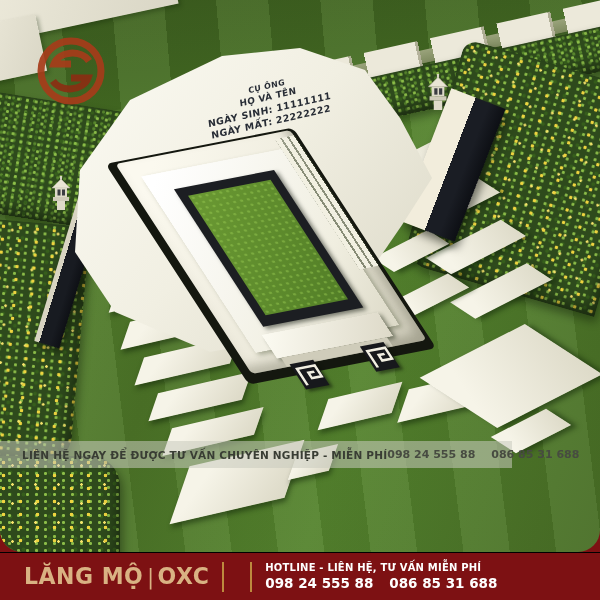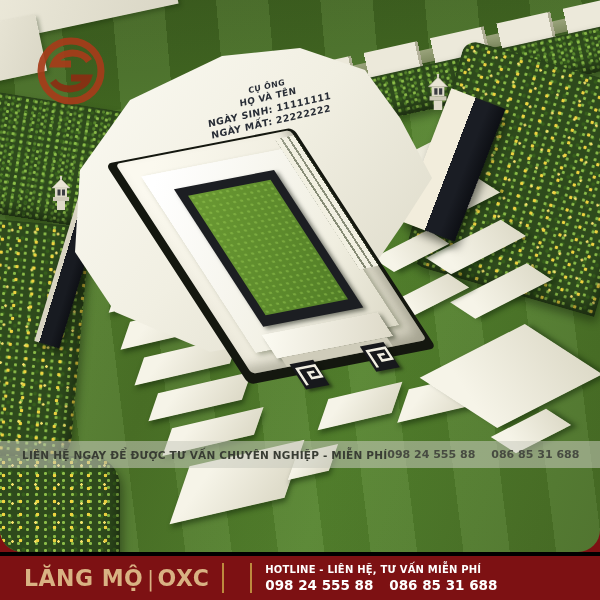--- a/index.html
+++ b/index.html
@@ -135,36 +135,36 @@
   .altar-face { position:absolute; left:4px; top:26px; width:108px; height:10px; background:#cfccba; }
   .altar-leg  { position:absolute; width:24px; height:28px; background:#17181c; box-shadow:2px 3px 3px rgba(10,15,5,.5); }
   .leg-l { left:8px; top:34px; } .leg-r { left:82px; top:30px; }
   .altar-leg svg { width:100%; height:100%; display:block; }
 
   
   .watermark { left:34px; top:34px; width:74px; height:74px; opacity:.92; }
 
   
   #contact-banner {
-    position:absolute; left:0; top:441px; width:600px; height:27px;
+    position:absolute; left:0; top:441px; width:512px; height:27px;
     background:rgba(201,203,190,.55);
     display:flex; align-items:center; justify-content:space-between;
     z-index:50;
   }
   #contact-banner .msg {
     margin-left:22px; font-size:10.5px; font-weight:bold; color:#393d34; letter-spacing:.2px; white-space:nowrap;
   }
   #contact-banner .phones {
     margin-right:98px; display:flex; gap:16px; font-size:11px; font-weight:bold; color:#474b41; white-space:nowrap;
   }
 
   
   #footer {
     position:absolute; left:0; bottom:0; width:600px; height:48px;
-    background:#7d1113; border-top:4px solid #000000;
+    background:#7d1113; border-top:1px solid #000000;
     display:flex; align-items:center; z-index:60;
   }
   .brand { margin-left:24px; display:flex; align-items:center; white-space:nowrap;
            font-weight:bold; color:#d9b283; font-size:22px; letter-spacing:.5px; transform:scaleY(1.05); }
   .brand .sep { font-weight:normal; font-size:20px; margin:0 3px 0 4px; color:#d9b283; }
   .v-div { width:2px; height:30px; background:#bd8a3e; margin:0 13px; flex:none; }
   .mid-block { text-align:center; white-space:nowrap; }
   .tagline { font-size:10.5px; font-weight:bold; color:#e8a93e; letter-spacing:.2px; }
   .links { margin-top:3px; display:flex; gap:13px; justify-content:center;
            font-size:8.5px; color:#d9b283; font-weight:bold; }

